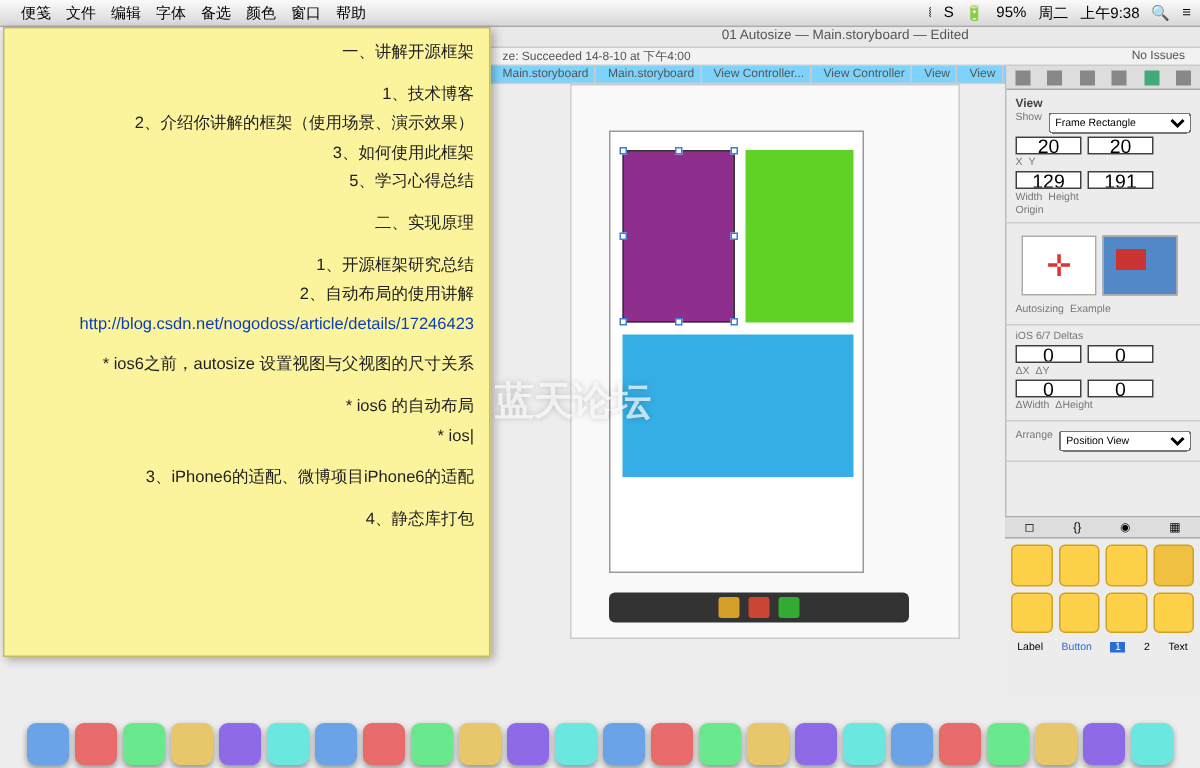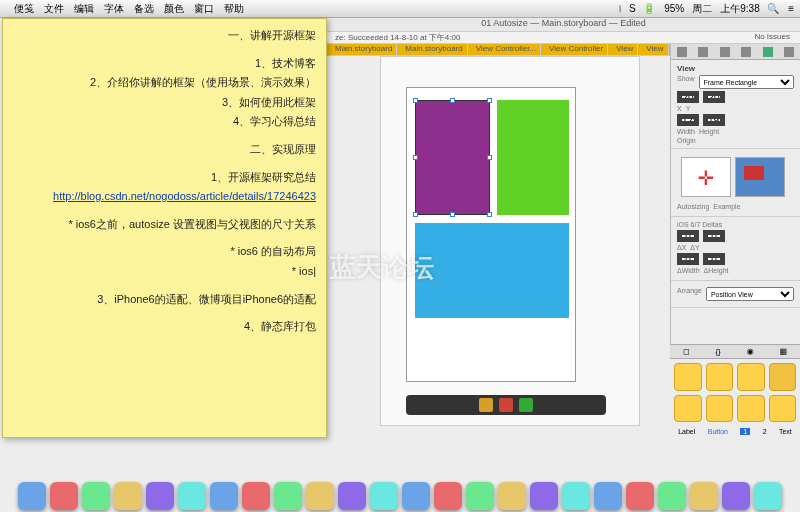--- a/index.html
+++ b/index.html
@@ -4,47 +4,47 @@
 <style>
 * { margin: 0; padding: 0; box-sizing: border-box; font-family: "Helvetica Neue", Arial, sans-serif; }
 body { width: 800px; height: 512px; background: #ededed; overflow: hidden; position: relative; }
 
 .menubar { height: 18px; background: linear-gradient(#fafafa,#d8d8d8); display: flex; align-items: center; font-size: 10px; padding: 0 6px; border-bottom: 1px solid #aaa; }
 .menubar .apple { margin-right: 8px; }
 .menubar .mitem { margin-right: 10px; }
 .menubar .right { margin-left: auto; display: flex; gap: 8px; align-items: center; }
 
 .sticky { position: absolute; top: 18px; left: 2px; width: 325px; height: 420px; background: #fcf39d; border: 1px solid #c5bb5d; box-shadow: 2px 2px 6px rgba(0,0,0,.3); padding: 8px 10px; font-size: 11px; line-height: 1.6; color: #222; overflow: hidden; }
-.sticky a { color: #0a3fb5; text-decoration: underline; }
+.sticky a { color: #0a3fb5; }
 .sticky p { margin-bottom: 2px; text-align: right; }
 .sticky .sec { margin-top: 10px; }
 
 .xcode-title { position: absolute; top: 18px; left: 327px; right: 0; height: 14px; font-size: 9px; text-align: center; color: #555; background: #e8e8e8; border-bottom: 1px solid #ccc; }
 .xcode-tool { position: absolute; top: 32px; left: 327px; right: 0; height: 12px; font-size: 8px; color: #555; background: #f2f2f2; display: flex; border-bottom: 1px solid #ccc; }
 .xcode-tool .status { margin-left: 8px; }
 .xcode-tool .issues { margin-left: auto; margin-right: 10px; }
-.jump { position: absolute; top: 44px; left: 327px; right: 130px; height: 12px; font-size: 8px; color: #555; background: #eab308; border-bottom: 1px solid #ccc; display: flex; gap: 4px; padding-left: 4px; }
+.jump { position: absolute; top: 44px; left: 327px; right: 130px; height: 12px; font-size: 8px; color: #555; background: #7dd3fc; border-bottom: 1px solid #ccc; display: flex; gap: 4px; padding-left: 4px; }
 .jump span { border-right: 1px solid #ccc; padding: 0 4px; }
 
 .canvas { position: absolute; top: 56px; left: 380px; width: 260px; height: 370px; background: #f9f9f9; border: 1px solid #ccc; }
 .phone { position: absolute; top: 30px; left: 25px; width: 170px; height: 295px; background: #fff; border: 1px solid #999; }
 .phone .r1 { position: absolute; top: 12px; left: 8px; width: 75px; height: 115px; background: #8e2f8e; border: 1px solid #333; }
 .phone .r2 { position: absolute; top: 12px; left: 90px; width: 72px; height: 115px; background: #5fd225; }
 .phone .r3 { position: absolute; top: 135px; left: 8px; width: 154px; height: 95px; background: #35aee5; }
 .phone .handle { position: absolute; width: 5px; height: 5px; background: #fff; border: 1px solid #3b7dd8; }
 .debugbar { position: absolute; bottom: 10px; left: 25px; width: 200px; height: 20px; background: #333; border-radius: 4px; display: flex; justify-content: center; align-items: center; gap: 6px; }
 .debugbar div { width: 14px; height: 14px; border-radius: 2px; }
 
 .inspector { position: absolute; top: 44px; right: 0; width: 130px; bottom: 48px; background: #ececec; border-left: 1px solid #bbb; font-size: 8px; color: #444; }
 .inspector .tabs { height: 16px; background: #ddd; display: flex; justify-content: space-around; align-items: center; border-bottom: 1px solid #aaa; }
 .inspector .tabs span { width: 10px; height: 10px; background: #888; }
 .inspector .sec { padding: 4px 6px; border-bottom: 1px solid #ccc; }
 .inspector .lbl { color: #777; font-size: 7px; }
 .inspector .row { display: flex; gap: 4px; margin: 2px 0; }
-.inspector input { width: 22px; height: 12px; font-size: 10px; border: 5px solid #404040; text-align: center; }
+.inspector input { width: 44px; height: 12px; font-size: 13px; border: 1px solid #404040; text-align: center; }
 .inspector select { width: 100%; font-size: 7px; height: 14px; }
 .inspector .autos { display: flex; gap: 4px; padding: 4px; }
 .inspector .autos .box { width: 50px; height: 40px; border: 1px solid #aaa; background: #fff; position: relative; }
 .inspector .autos .cross { color: #d33; text-align: center; line-height: 40px; font-size: 20px; }
 .inspector .autos .ex { background: #5288c8; }
 .inspector .autos .ex::after { content:""; position:absolute; top:8px; left:8px; width:20px; height:14px; background:#c33; }
 
 .library { position: absolute; right: 0; bottom: 48px; width: 130px; height: 120px; background: #ececec; border-top: 1px solid #aaa; }
 .library .ltabs { height: 14px; background: #ddd; display: flex; justify-content: space-around; align-items: center; font-size: 8px; border-bottom: 1px solid #aaa; }
 .library .grid { display: grid; grid-template-columns: repeat(4, 1fr); gap: 4px; padding: 4px; }
@@ -211,23 +211,24 @@
     <span>2</span>
     <span>Text</span>
   </div>
 </div>
 
 <div class="sticky">
   <p>一、讲解开源框架</p>
   <p class="sec">1、技术博客</p>
   <p>2、介绍你讲解的框架（使用场景、演示效果）</p>
   <p>3、如何使用此框架</p>
-  <p>4、学习心得总结</p>
+  <p>5、学习心得总结</p>
   <p class="sec">二、实现原理</p>
   <p class="sec">1、开源框架研究总结</p>
+  <p>2、自动布局的使用讲解</p>
   <p>&nbsp;&nbsp;&nbsp;<a>http://blog.csdn.net/nogodoss/article/details/17246423</a></p>
   <p class="sec">* ios6之前，autosize  设置视图与父视图的尺寸关系</p>
   <p class="sec">* ios6 的自动布局</p>
   <p>* ios|</p>
   <p class="sec">3、iPhone6的适配、微博项目iPhone6的适配</p>
   <p class="sec">4、静态库打包</p>
 </div>
 
 <div class="watermark">蓝天论坛</div>
 

